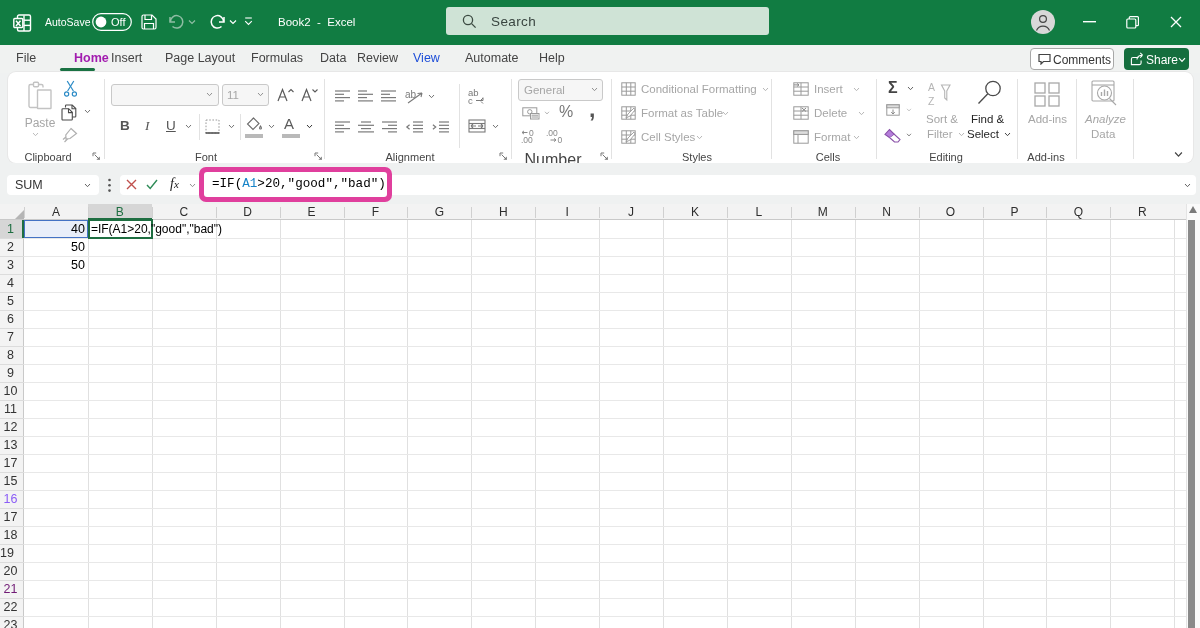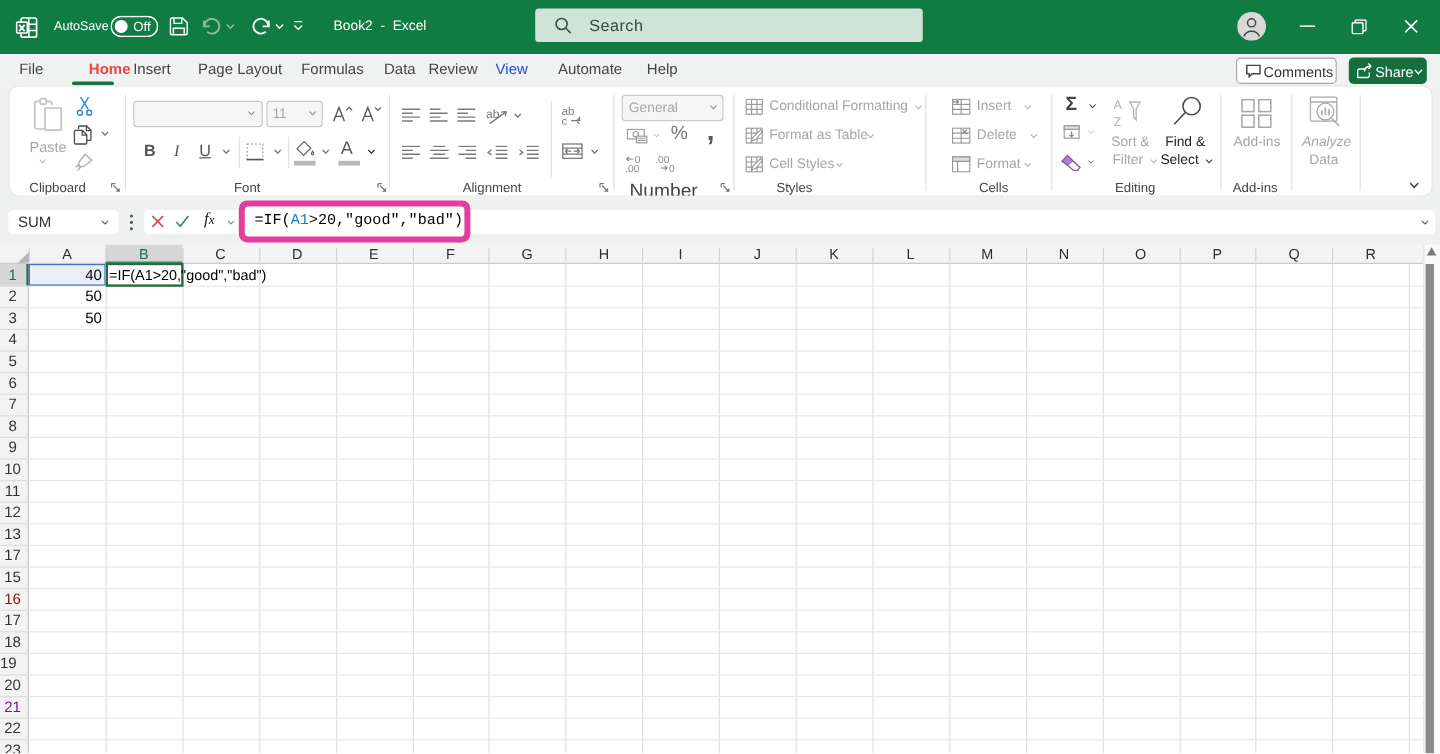--- a/index.html
+++ b/index.html
@@ -67,21 +67,21 @@
     </svg>
 <svg class="abs" style="left:1126px;top:16px" width="13" height="13" viewBox="0 0 13 13" fill="none" stroke="#fff" stroke-width="1.2">
 <rect x="0.8" y="3" width="9" height="9" rx="1"></rect>
 <path d="M3.3 3 V1.5 A0.9 0.9 0 0 1 4.2 0.6 H11.5 A0.9 0.9 0 0 1 12.4 1.5 V8.8 A0.9 0.9 0 0 1 11.5 9.7 H10"></path>
 </svg>
 <svg class="abs" style="left:1170px;top:16px" width="12" height="12" viewBox="0 0 12 12" stroke="#fff" stroke-width="1.3">
       <path d="M1 1 L11 11 M11 1 L1 11"></path>
     </svg>
 <div class="abs" style="left:0;top:45px;width:1200px;height:28px;background:#f0f2f1;"></div>
 <div class="abs" style="left:16px;top:51px;font-size:12.5px;color:#444;white-space:nowrap;">File</div>
-<div class="abs" style="left:60px;top:51px;font-size:12.5px;color:#ef4444;font-weight:700;white-space:nowrap;padding-left:14px;">Home</div>
+<div class="abs" style="left:60px;top:51px;font-size:12.5px;color:#a21caf;font-weight:700;white-space:nowrap;padding-left:14px;">Home</div>
 <div class="abs" style="left:60px;top:68px;width:35px;height:3px;background:#1a7243;border-radius:2px;"></div>
 <div class="abs" style="left:111px;top:51px;font-size:12.5px;color:#444;white-space:nowrap;">Insert</div>
 <div class="abs" style="left:165px;top:51px;font-size:12.5px;color:#444;white-space:nowrap;">Page Layout</div>
 <div class="abs" style="left:251px;top:51px;font-size:12.5px;color:#444;white-space:nowrap;">Formulas</div>
 <div class="abs" style="left:320px;top:51px;font-size:12.5px;color:#444;white-space:nowrap;">Data</div>
 <div class="abs" style="left:357px;top:51px;font-size:12.5px;color:#444;white-space:nowrap;">Review</div>
 <div class="abs" style="left:413px;top:51px;font-size:12.5px;color:#1d4ed8;white-space:nowrap;">View</div>
 <div class="abs" style="left:465px;top:51px;font-size:12.5px;color:#444;white-space:nowrap;">Automate</div>
 <div class="abs" style="left:539px;top:51px;font-size:12.5px;color:#444;white-space:nowrap;">Help</div>
 <div class="abs" style="left:1030px;top:48px;width:84px;height:22px;background:#fff;border:1px solid #a8a8a8;border-radius:4px;"></div>
@@ -328,21 +328,21 @@
 <line x1="5.3" y1="0.8" x2="5.3" y2="13.2"></line>
       <line x1="9.8" y1="0.8" x2="9.8" y2="13.2"></line>
 </svg>
 <svg class="abs" style="left:621px;top:130px" width="15" height="14" viewBox="0 0 15 14">
       <path d="M13 2 L7 8 L5 12 L9 10 L14 4 Z" fill="#fff" stroke="#9a9a9a" stroke-width="0.9"></path>
     </svg>
 <div class="abs" style="left:641px;top:131px;font-size:11.5px;color:#a6a6a6;">Cell Styles</div>
 <svg class="abs" style="left:696px;top:135px" width="7" height="5" viewBox="0 0 8 6" fill="none" stroke="#b0b0b0" stroke-width="1.1">
       <path d="M1 1.2 L4 4.4 L7 1.2"></path>
     </svg>
-<div class="abs" style="left:647px;top:151px;width:100px;font-size:11px;color:#454545;text-align:left;">Styles</div>
+<div class="abs" style="left:647px;top:151px;width:100px;font-size:11px;color:#454545;text-align:center;">Styles</div>
 <div class="abs" style="left:771px;top:79px;width:1px;height:80px;background:#e2e2e2;"></div>
 <svg class="abs" style="left:793px;top:82px" width="16" height="14" viewBox="0 0 16 14" fill="none" stroke="#9a9a9a" stroke-width="1">
 <rect x="0.8" y="0.8" width="14.4" height="12.4"></rect>
       <line x1="0.8" y1="5" x2="15.2" y2="5"></line>
       <line x1="0.8" y1="9.2" x2="15.2" y2="9.2"></line>
       <line x1="8" y1="0.8" x2="8" y2="13.2"></line>
 <path d="M1 2.9 H6 M6 2.9 l-1.8-1.4 M6 2.9 l-1.8 1.4" stroke="#888"></path>
 </svg>
 <div class="abs" style="left:814px;top:83px;font-size:11.5px;color:#a6a6a6;">Insert</div>
 <svg class="abs" style="left:853px;top:87px" width="7" height="5" viewBox="0 0 8 6" fill="none" stroke="#b0b0b0" stroke-width="1.1">
@@ -567,21 +567,21 @@
 <div class="abs" style="left:0;top:402px;width:21px;font-size:12.5px;color:#333;text-align:center;">11</div>
 <div class="abs" style="left:0;top:418px;width:24px;height:1px;background:#dcdcdc;"></div>
 <div class="abs" style="left:0;top:420px;width:21px;font-size:12.5px;color:#333;text-align:center;">12</div>
 <div class="abs" style="left:0;top:436px;width:24px;height:1px;background:#dcdcdc;"></div>
 <div class="abs" style="left:0;top:438px;width:21px;font-size:12.5px;color:#333;text-align:center;">13</div>
 <div class="abs" style="left:0;top:454px;width:24px;height:1px;background:#dcdcdc;"></div>
 <div class="abs" style="left:0;top:456px;width:21px;font-size:12.5px;color:#333;text-align:center;">17</div>
 <div class="abs" style="left:0;top:472px;width:24px;height:1px;background:#dcdcdc;"></div>
 <div class="abs" style="left:0;top:474px;width:21px;font-size:12.5px;color:#333;text-align:center;">15</div>
 <div class="abs" style="left:0;top:490px;width:24px;height:1px;background:#dcdcdc;"></div>
-<div class="abs" style="left:0;top:492px;width:21px;font-size:12.5px;color:#7f1d1d;text-align:center;">16</div>
+<div class="abs" style="left:0;top:492px;width:21px;font-size:12.5px;color:#8b5cf6;text-align:center;">16</div>
 <div class="abs" style="left:0;top:508px;width:24px;height:1px;background:#dcdcdc;"></div>
 <div class="abs" style="left:0;top:510px;width:21px;font-size:12.5px;color:#333;text-align:center;">17</div>
 <div class="abs" style="left:0;top:526px;width:24px;height:1px;background:#dcdcdc;"></div>
 <div class="abs" style="left:0;top:528px;width:21px;font-size:12.5px;color:#333;text-align:center;">18</div>
 <div class="abs" style="left:0;top:544px;width:24px;height:1px;background:#dcdcdc;"></div>
 <div class="abs" style="left:0;top:546px;width:21px;font-size:12.5px;color:#333;text-align:left;">19</div>
 <div class="abs" style="left:0;top:562px;width:24px;height:1px;background:#dcdcdc;"></div>
 <div class="abs" style="left:0;top:564px;width:21px;font-size:12.5px;color:#333;text-align:center;">20</div>
 <div class="abs" style="left:0;top:580px;width:24px;height:1px;background:#dcdcdc;"></div>
 <div class="abs" style="left:0;top:582px;width:21px;font-size:12.5px;color:#701a75;text-align:center;">21</div>

